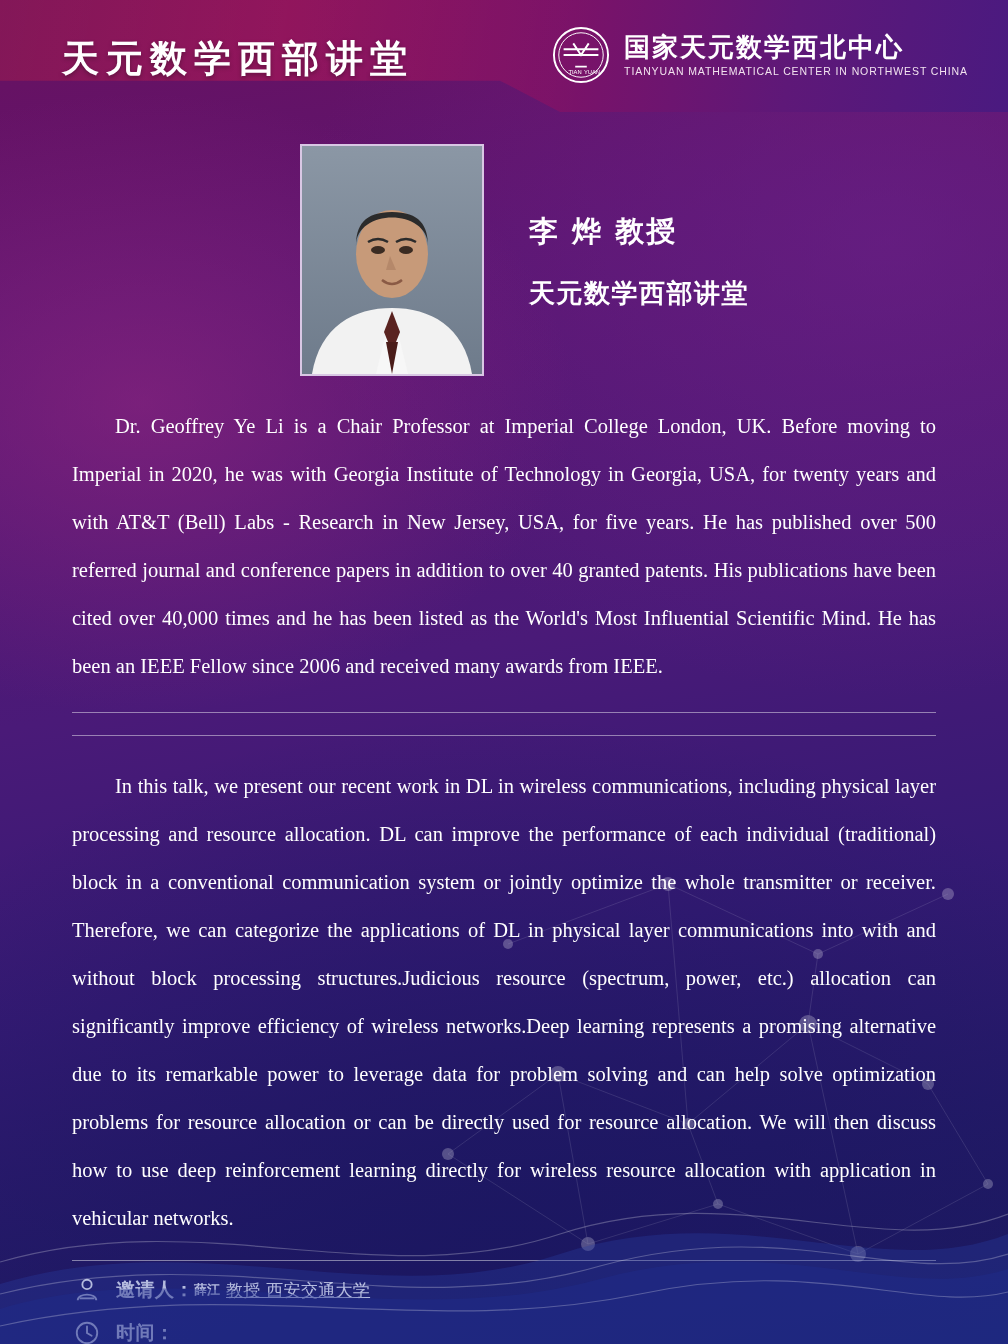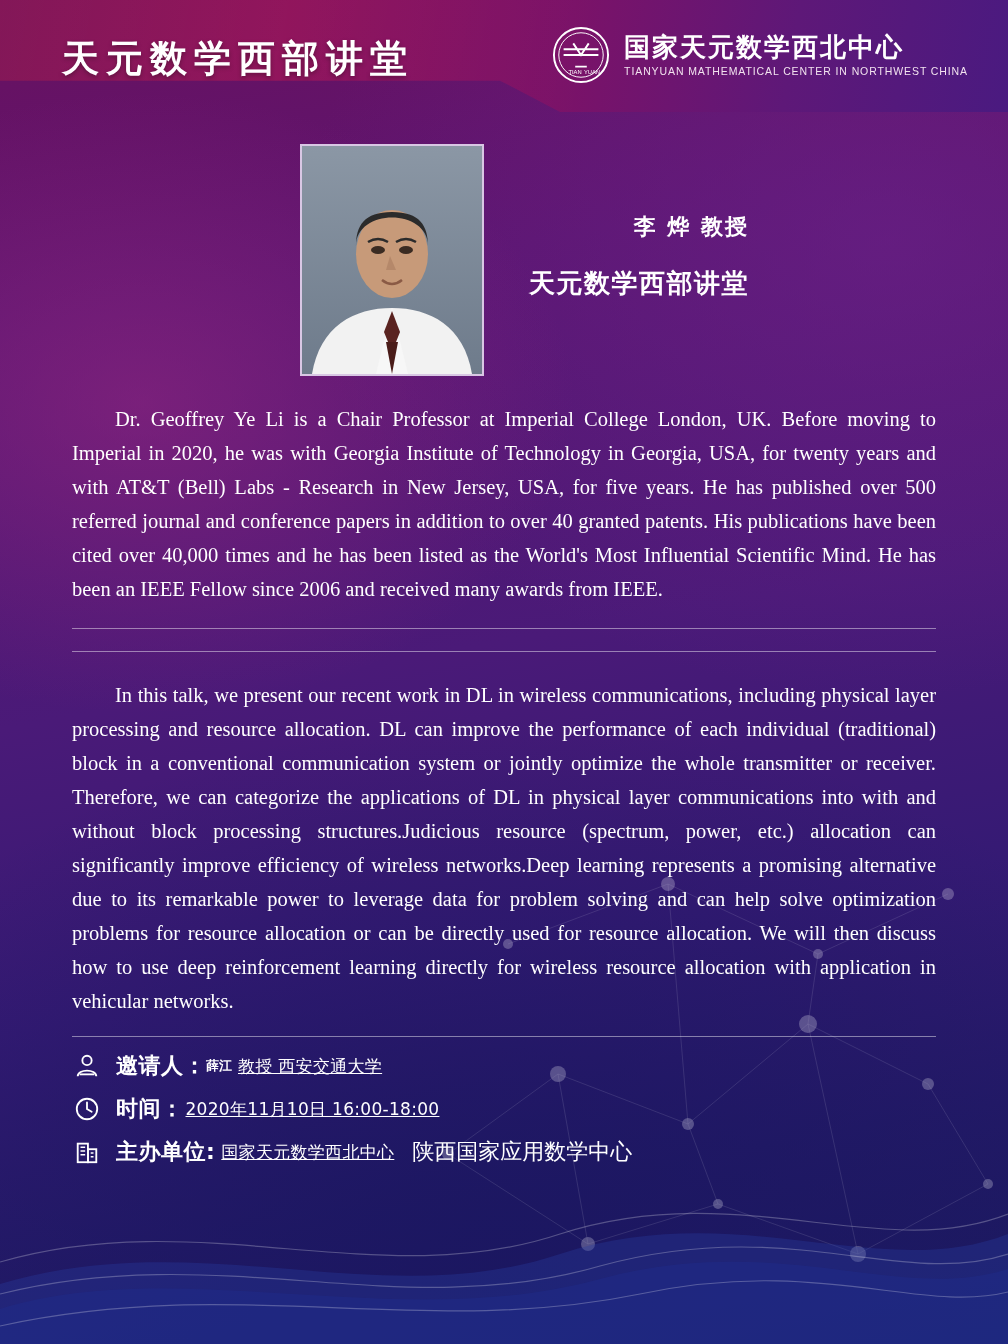--- a/index.html
+++ b/index.html
@@ -48,41 +48,41 @@
   
   .speaker{display:flex;align-items:flex-start;padding:32px 0 0 0;}
   .photo{
     width:180px;height:228px;margin-left:300px;
     border:2px solid #d9c7e4;
     background:linear-gradient(180deg,#6d7d91,#8d9aa8);
     overflow:hidden;position:relative;flex:0 0 180px;
   }
   .photo svg{display:block;width:100%;height:100%;}
   .speaker-info{margin-left:45px;padding-top:68px;color:#fff;}
-  .speaker-name{font-family:"DejaVu Sans",sans-serif;font-size:22px;font-weight:bold;letter-spacing:2px;text-align:right;}
+  .speaker-name{font-family:"DejaVu Sans",sans-serif;font-size:29px;font-weight:bold;letter-spacing:2px;}
   .speaker-affil{font-family:"DejaVu Sans",sans-serif;font-size:26px;font-weight:bold;letter-spacing:1.5px;margin-top:24px;}
 
   
   .content{padding:0 72px;}
   p.para{
-    color:#fff;font-size:20.5px;line-height:34px;text-align:justify;
+    color:#fff;font-size:20.5px;line-height:48px;text-align:justify;
     text-indent:2.1em;margin:26px 0 0 0;
     font-family:"Liberation Serif",serif;
   }
   .rule{height:1px;background:rgba(255,255,255,.45);margin:22px 0 0 0;}
   .talk-title{
     color:#fff;text-align:center;font-weight:bold;font-size:27px;
     font-family:"Liberation Serif",serif;margin:16px 0 18px 0;letter-spacing:.3px;
   }
 
   
   .info{padding:14px 72px 0 72px;color:#fff;font-family:"DejaVu Sans",sans-serif;}
   .info-row{display:flex;align-items:center;margin-bottom:13px;}
   .info-icon{width:30px;height:30px;flex:0 0 30px;margin-right:14px;display:flex;align-items:center;justify-content:center;}
-  .info-label{font-size:22px;font-weight:bold;letter-spacing:.5px;}
+  .info-label{font-size:19px;font-weight:bold;letter-spacing:.5px;}
   .info-value{font-size:17px;margin-left:2px;letter-spacing:.3px;text-decoration:underline;}
   .info-strong{font-weight:bold;font-size:13px;}
   .col2{margin-left:86px;display:flex;align-items:center;}
   .host-extra{margin-left:18px;font-size:22px;}
 </style>
 </head>
 <body>
 
 <div class="poster">
 
@@ -192,21 +192,20 @@
     </div>
 
     <div class="info-row">
       <span class="info-icon">
         <svg viewBox="0 0 28 28" width="26" height="26">
           <circle cx="14" cy="14" r="11" fill="none" stroke="#fff" stroke-width="2"></circle>
           <path d="M14 7 V14 L19 17" fill="none" stroke="#fff" stroke-width="2" stroke-linecap="round"></path>
         </svg>
       </span>
       <span class="info-label">时间：</span>
-      <span class="info-value">2020年11月10日 16:00-18:00</span>
 
     </div>
 
     <div class="info-row">
       <span class="info-icon">
         <svg viewBox="0 0 28 28" width="26" height="26">
           <rect x="4" y="5" width="11" height="20" fill="none" stroke="#fff" stroke-width="2"></rect>
           <rect x="15" y="11" width="9" height="14" fill="none" stroke="#fff" stroke-width="2"></rect>
           <path d="M7 9 h5 M7 13 h5 M7 17 h5 M18 15 h3 M18 19 h3" stroke="#fff" stroke-width="1.6"></path>
         </svg>

